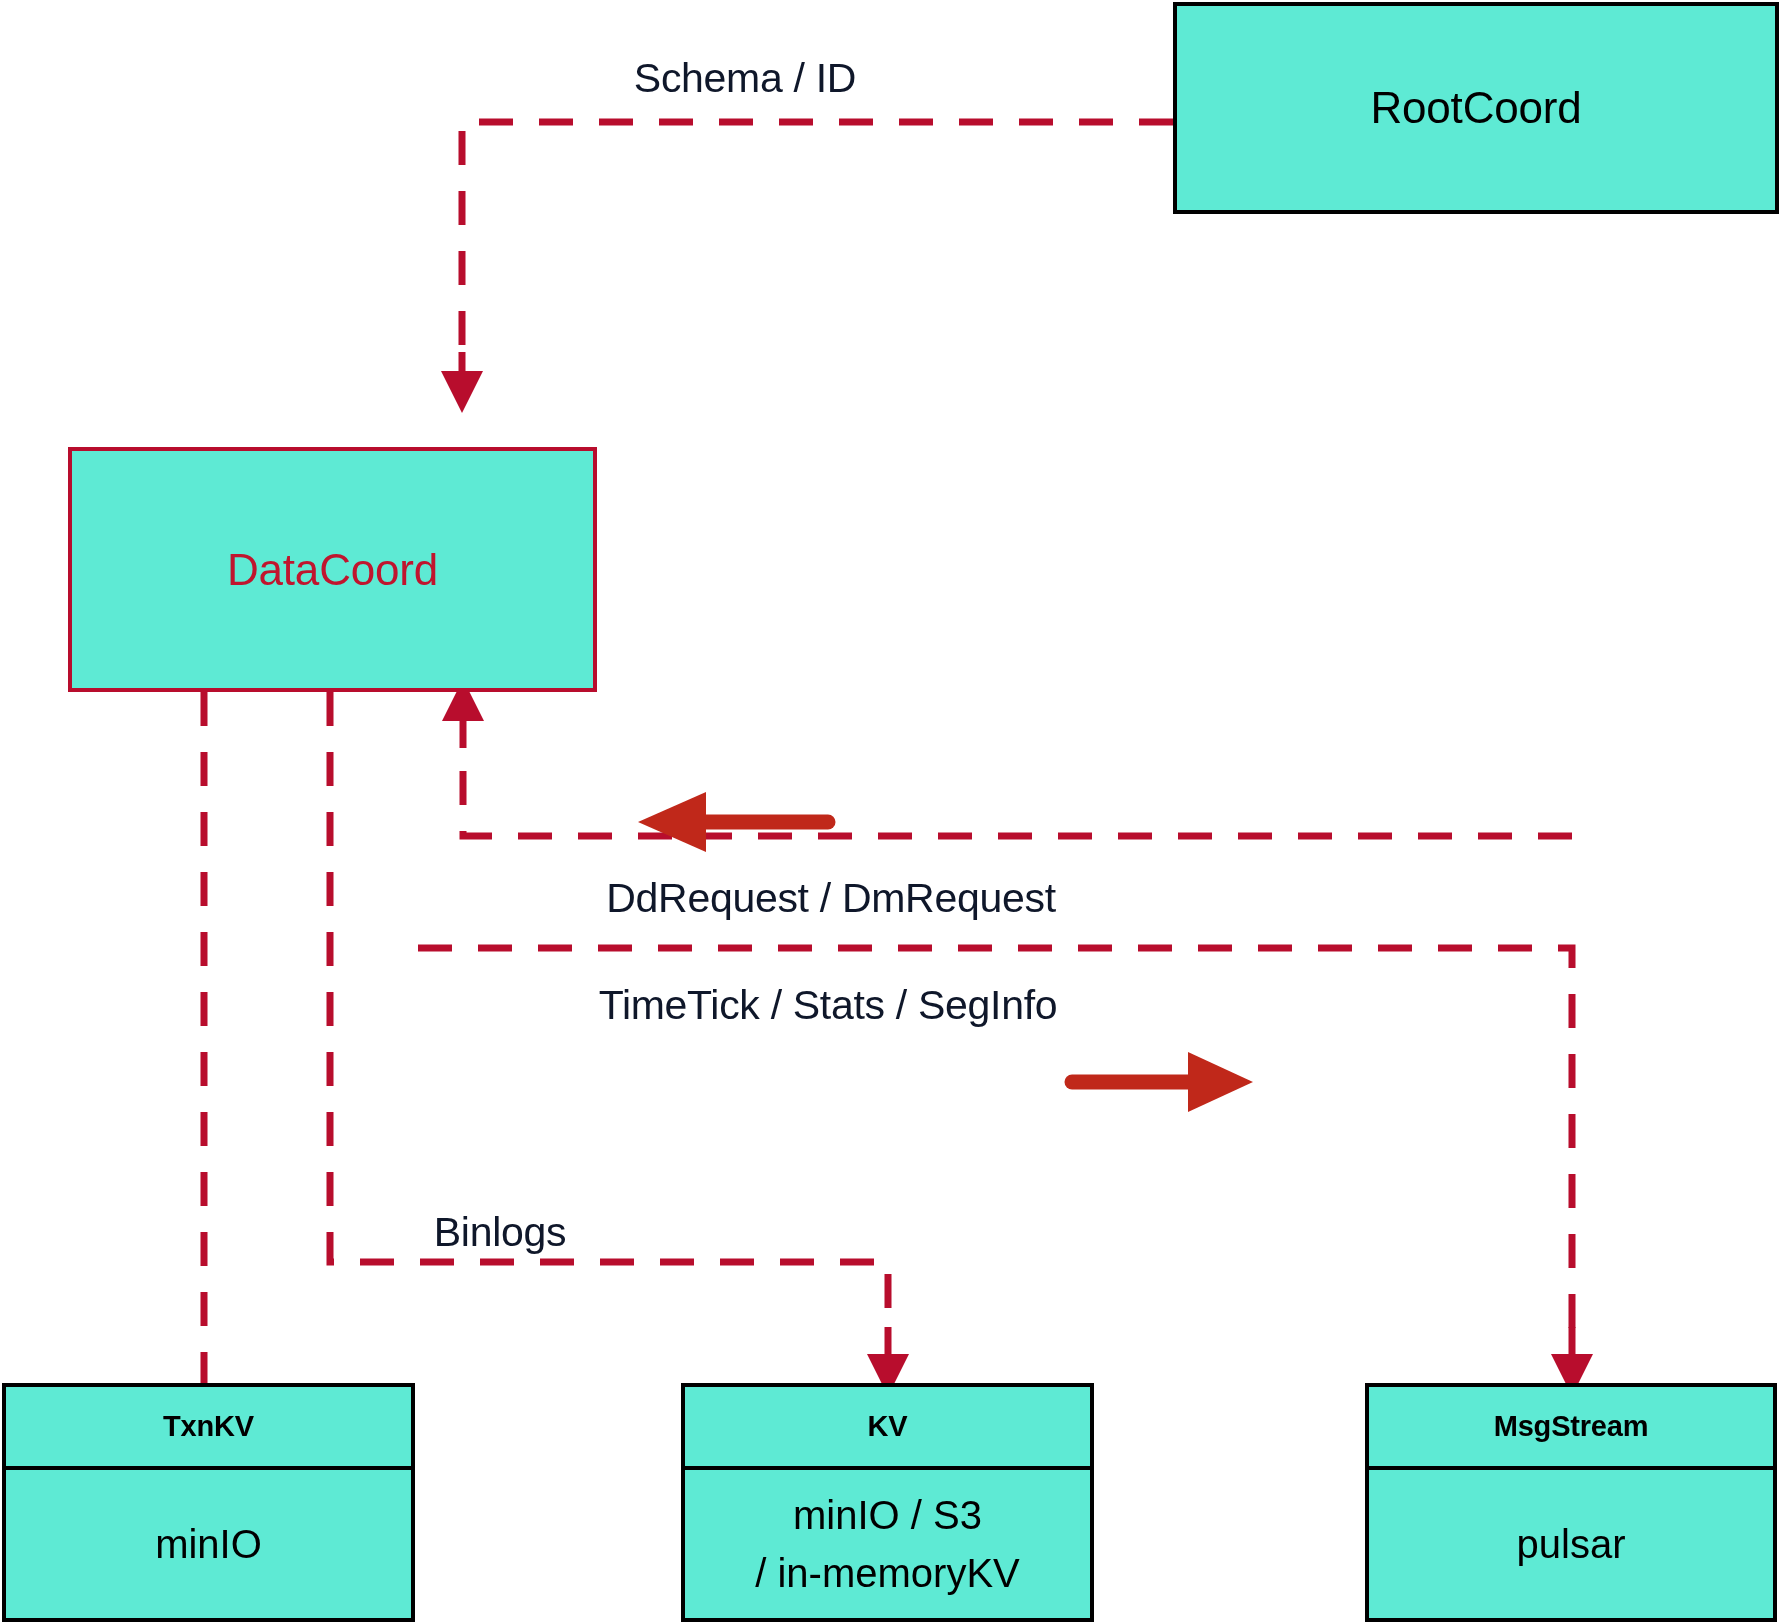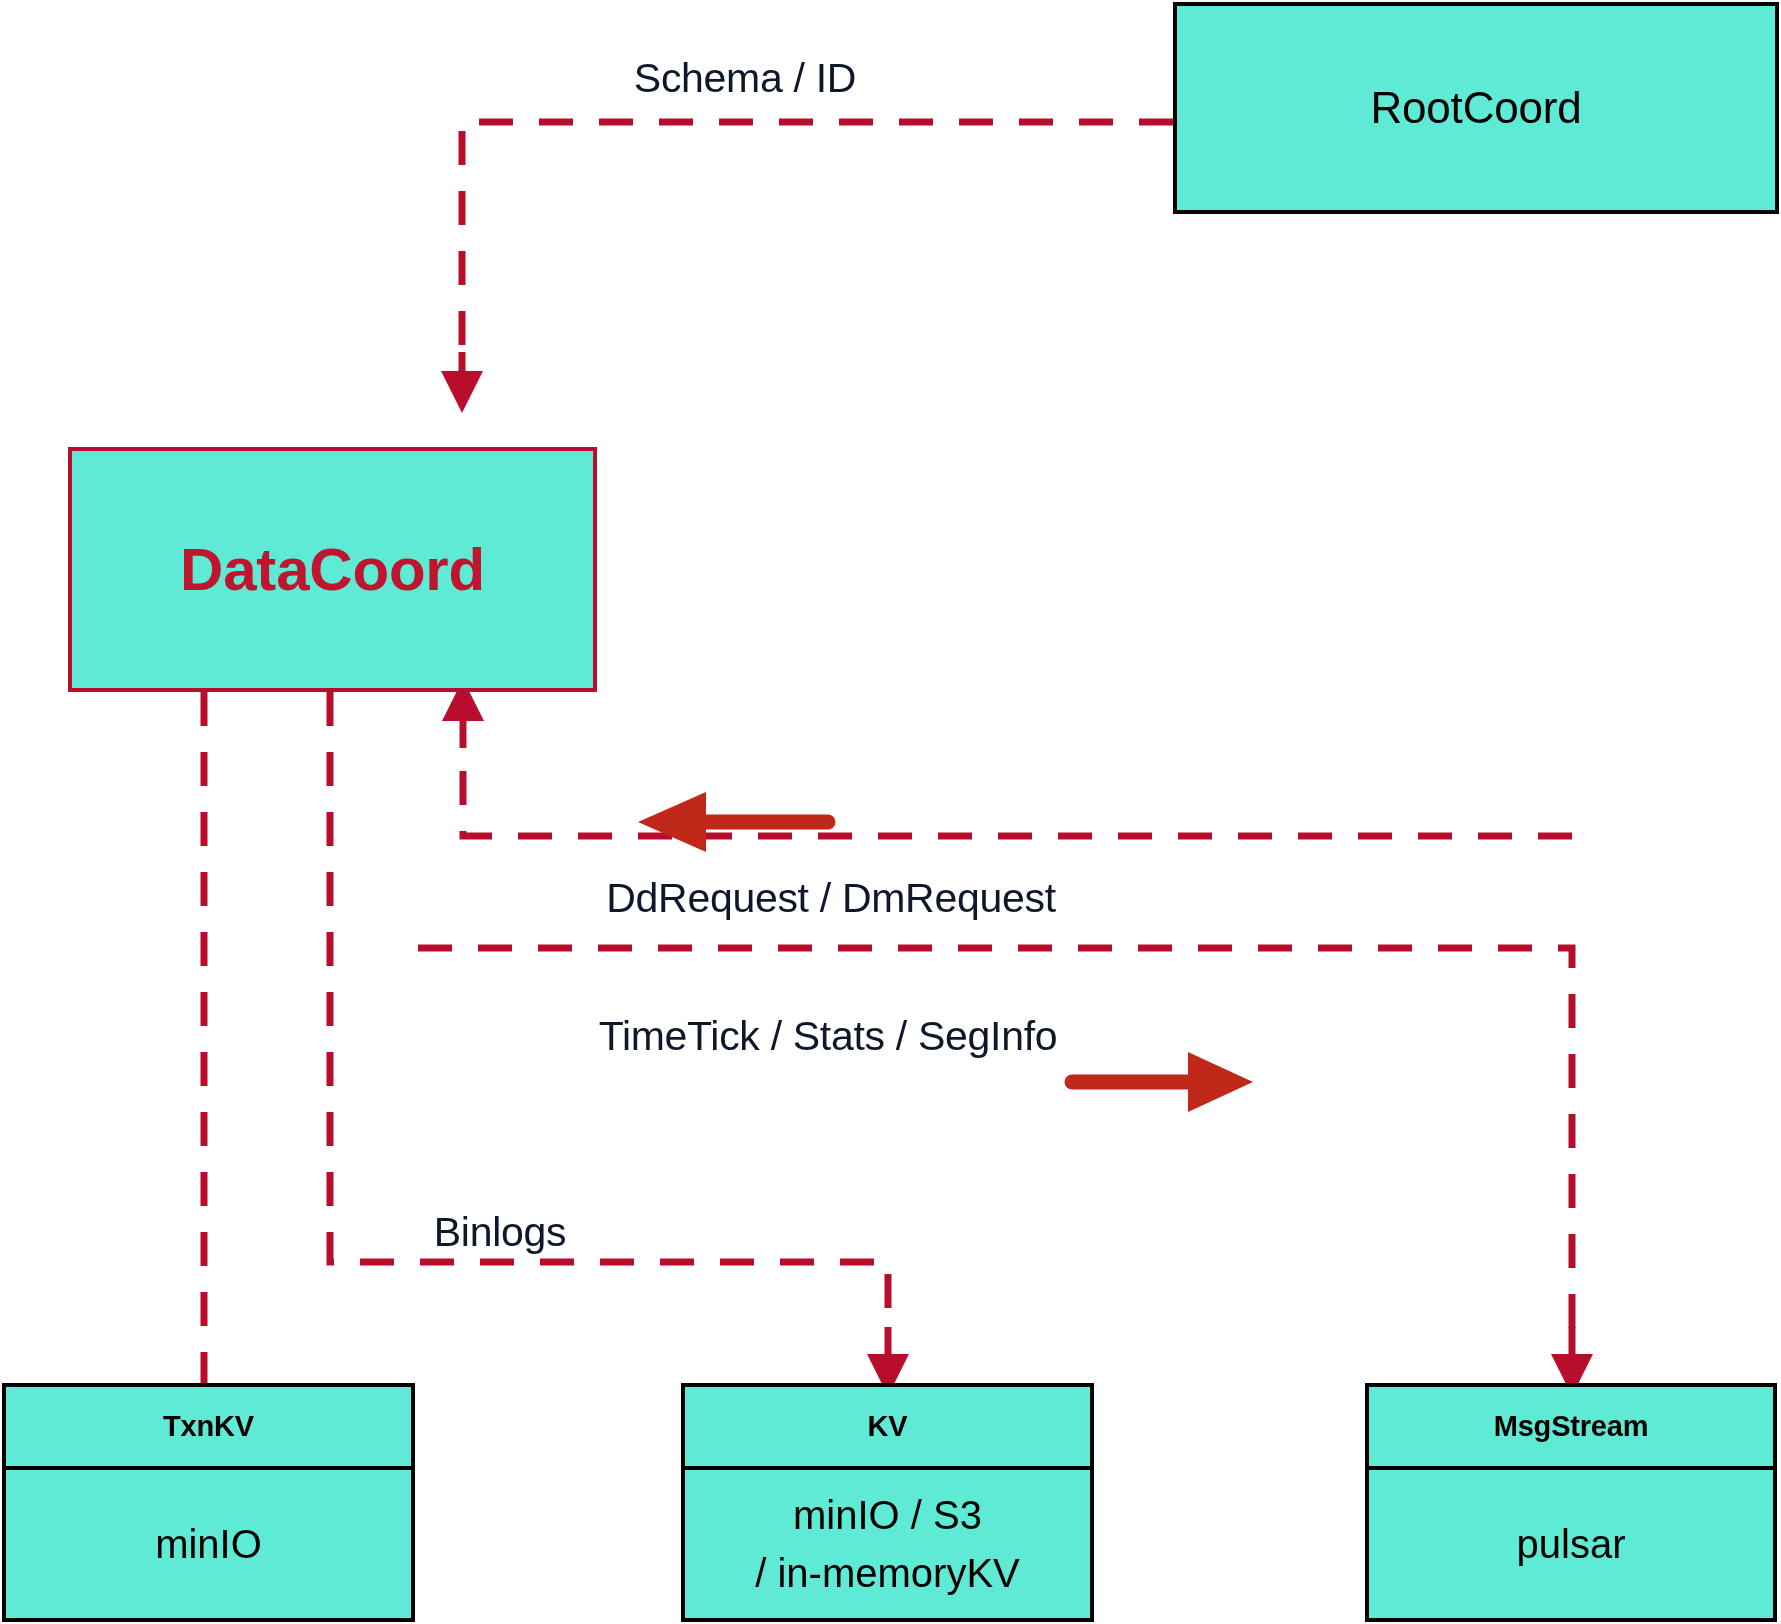--- a/index.html
+++ b/index.html
@@ -67,22 +67,22 @@
   }
   #node-rootcoord {
     left: 1173px; top: 2px; width: 606px; height: 212px;
   }
   #node-rootcoord .node-title { flex: 1; font-size: 44px; font-weight: normal; }
   #node-datacoord {
     left: 68px; top: 447px; width: 529px; height: 245px;
   }
   #node-datacoord .node-title {
     flex: 1;
-    font-size: 60px;
-    font-weight: bold;
+    font-size: 44px;
+    font-weight: normal;
     color: #c0152e;
   }
   #node-txnkv { left: 2px; top: 1383px; width: 413px; height: 239px; }
   #node-kv    { left: 681px; top: 1383px; width: 413px; height: 239px; }
   #node-msgstream { left: 1365px; top: 1383px; width: 412px; height: 239px; }
   #node-txnkv .node-title,
   #node-kv .node-title,
   #node-msgstream .node-title { height: 79px; }
   #node-txnkv .node-body,
   #node-kv .node-body,
@@ -142,21 +142,21 @@
     <g>
       <path d="M 1072 1082 L 1196 1082" stroke="#c0281a" stroke-width="15" stroke-linecap="round" fill="none"></path>
       <path d="M 1253 1082 L 1188 1052 L 1188 1112 z" fill="#c0281a"></path>
     </g>
   </svg>
 
   <div class="edge-label" style="left:745px; top:78px;">Schema / ID</div>
 
   <div class="edge-label" style="left:831px; top:898px;text-align:right;">DdRequest / DmRequest</div>
 
-  <div class="edge-label" style="left:828px; top:1036px;">TimeTick / Stats / SegInfo</div>
+  <div class="edge-label" style="left:828px; top:1005px;">TimeTick / Stats / SegInfo</div>
 
   <div class="edge-label" style="left:500px; top:1232px;text-align:right;">Binlogs</div>
 
   <div id="node-rootcoord" class="node-box black">
     <div class="node-title plain">RootCoord</div>
   </div>
 
   <div id="node-datacoord" class="node-box red">
     <div class="node-title plain">DataCoord</div>
   </div>

